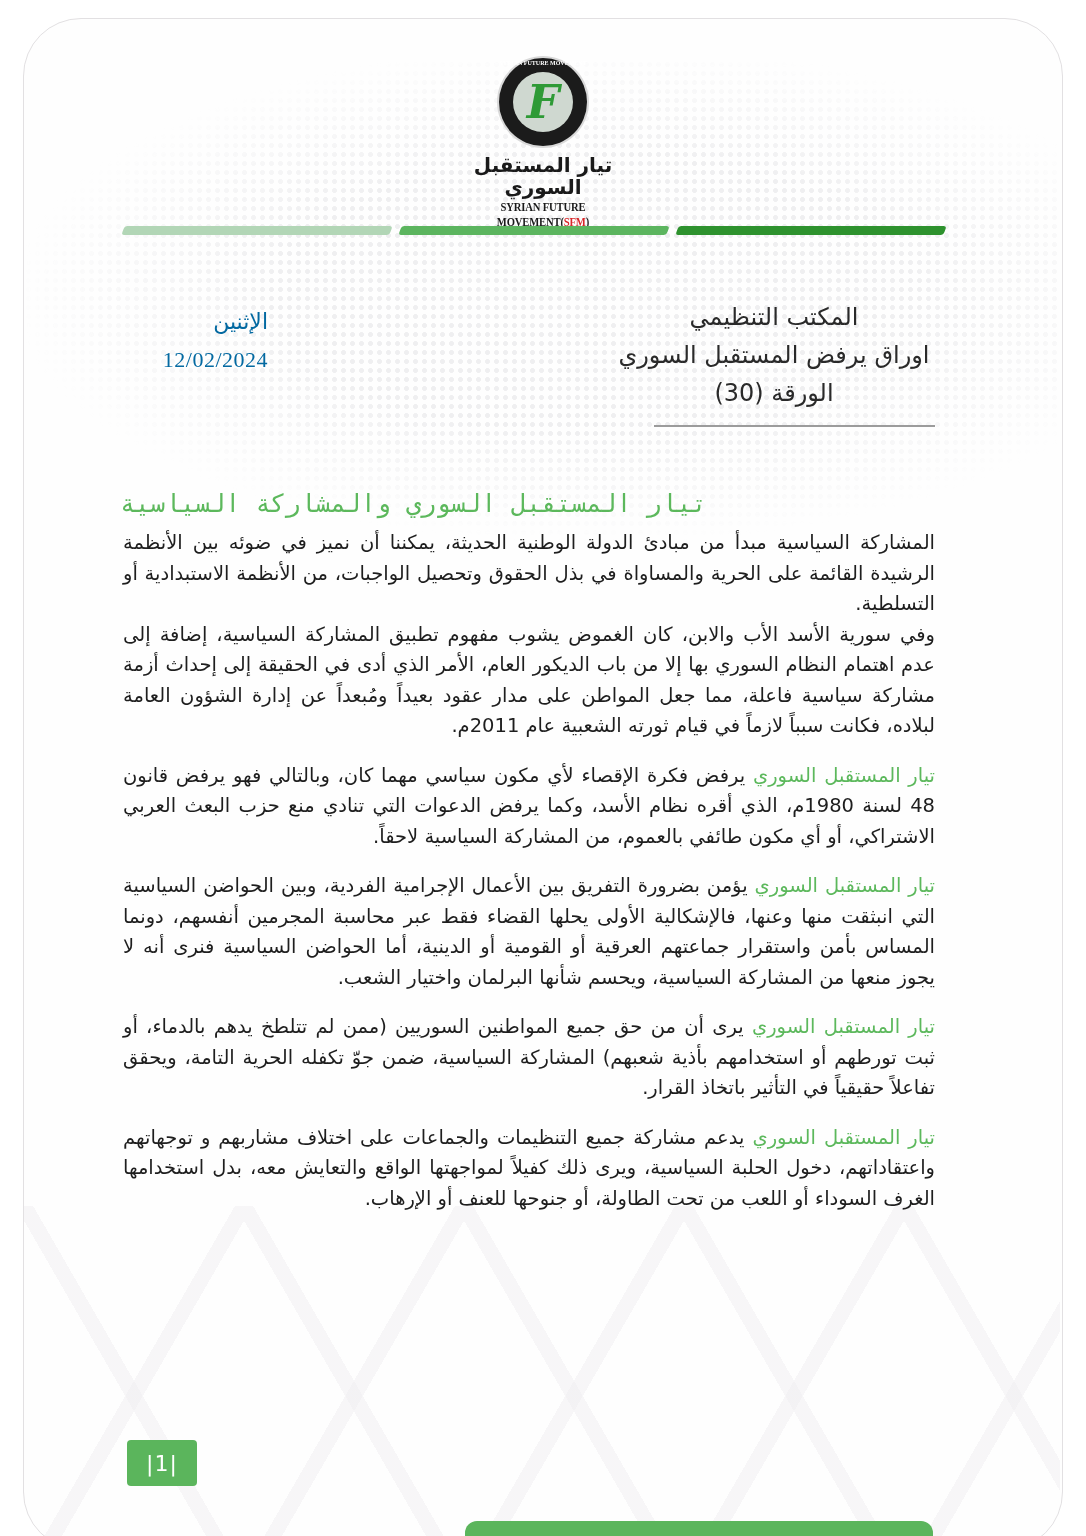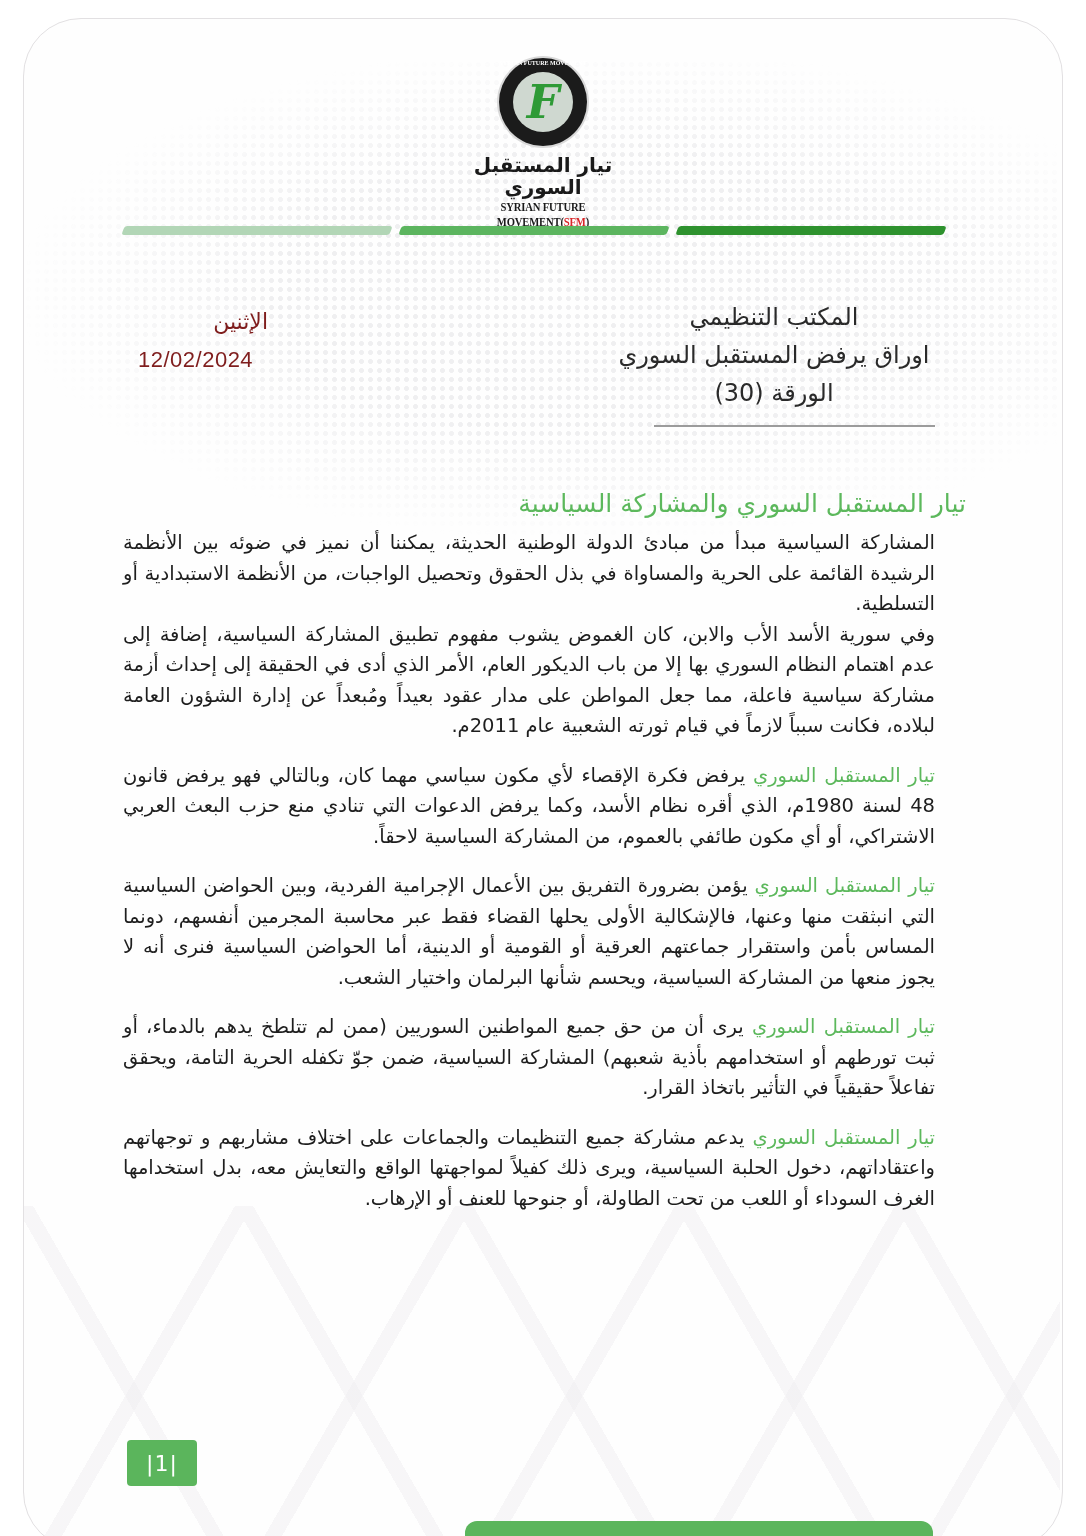--- a/index.html
+++ b/index.html
@@ -69,29 +69,29 @@
 
   .header-right {
     position: absolute; right: 152px; top: 298px; width: 320px;
     direction: rtl; text-align: center; color: #2a2a2a;
     font-size: 24px; line-height: 38px; font-family: "DejaVu Sans", sans-serif;
   }
   .header-rule {
     position: absolute; left: 654px; top: 425px; width: 281px; height: 2px; background: #9c9c9c;
   }
   .header-left {
-    position: absolute; left: 138px; top: 303px; width: 130px; 
-    color: #7f1d1d; font-size: 22px; line-height: 38px;
+    position: absolute; left: 138px; top: 303px; width: 130px; text-align: right;
+    color: #0369a1; font-size: 22px; line-height: 38px;
   }
   .header-left .day { direction: rtl; }
-  .header-left .date { font-family: Liberation Sans, sans-serif; letter-spacing: 0.5px; }
+  .header-left .date { font-family: Liberation Serif, serif; letter-spacing: 0.5px; }
 
   .doc-title {
-    position: absolute; left: 120px; top: 472px; width: 846px; text-align: right;
-    direction: rtl; color: #5cb85c; font-size: 25px; font-weight: normal;
+    position: absolute; left: 120px; top: 472px; width: 846px; text-align: left;
+    direction: rtl; color: #5cb85c; font-size: 25px; font-weight: normal; font-family: Liberation Mono, monospace;
   }
   .body {
     position: absolute; left: 123px; top: 528px; width: 812px;
     direction: rtl; text-align: justify; text-align-last: right;
     font-size: 19.5px; line-height: 30.5px; color: #1e1e1e;
   }
   .body p { margin: 0 0 19px 0; }
   .body p.tight { margin-bottom: 0; }
   .body .brand { color: #5cb85c; }
 

